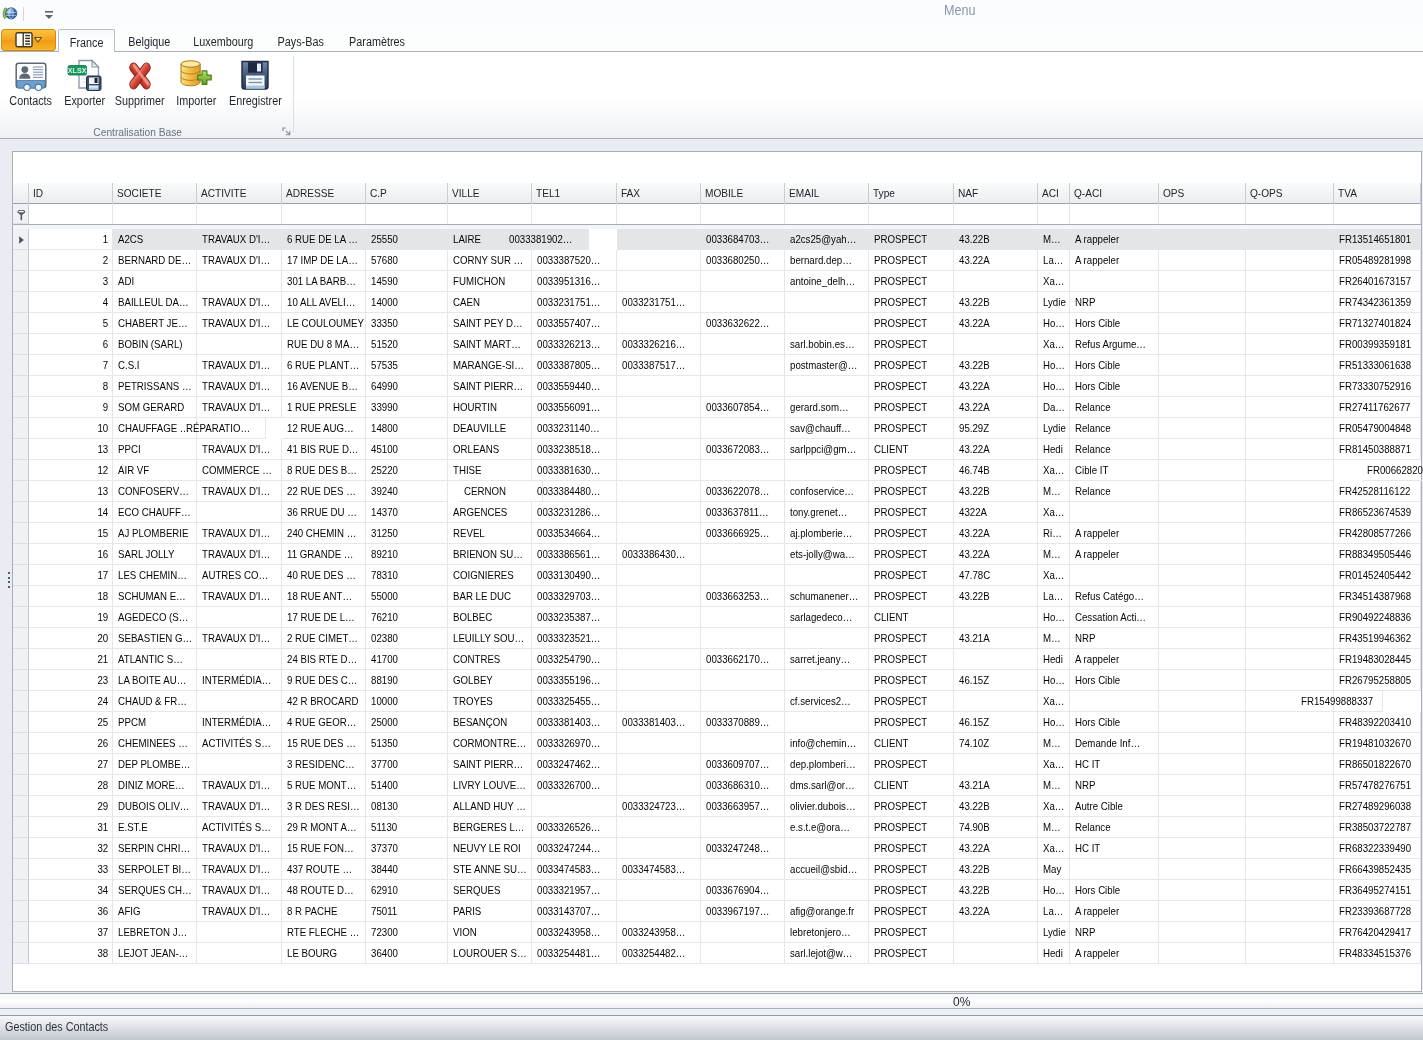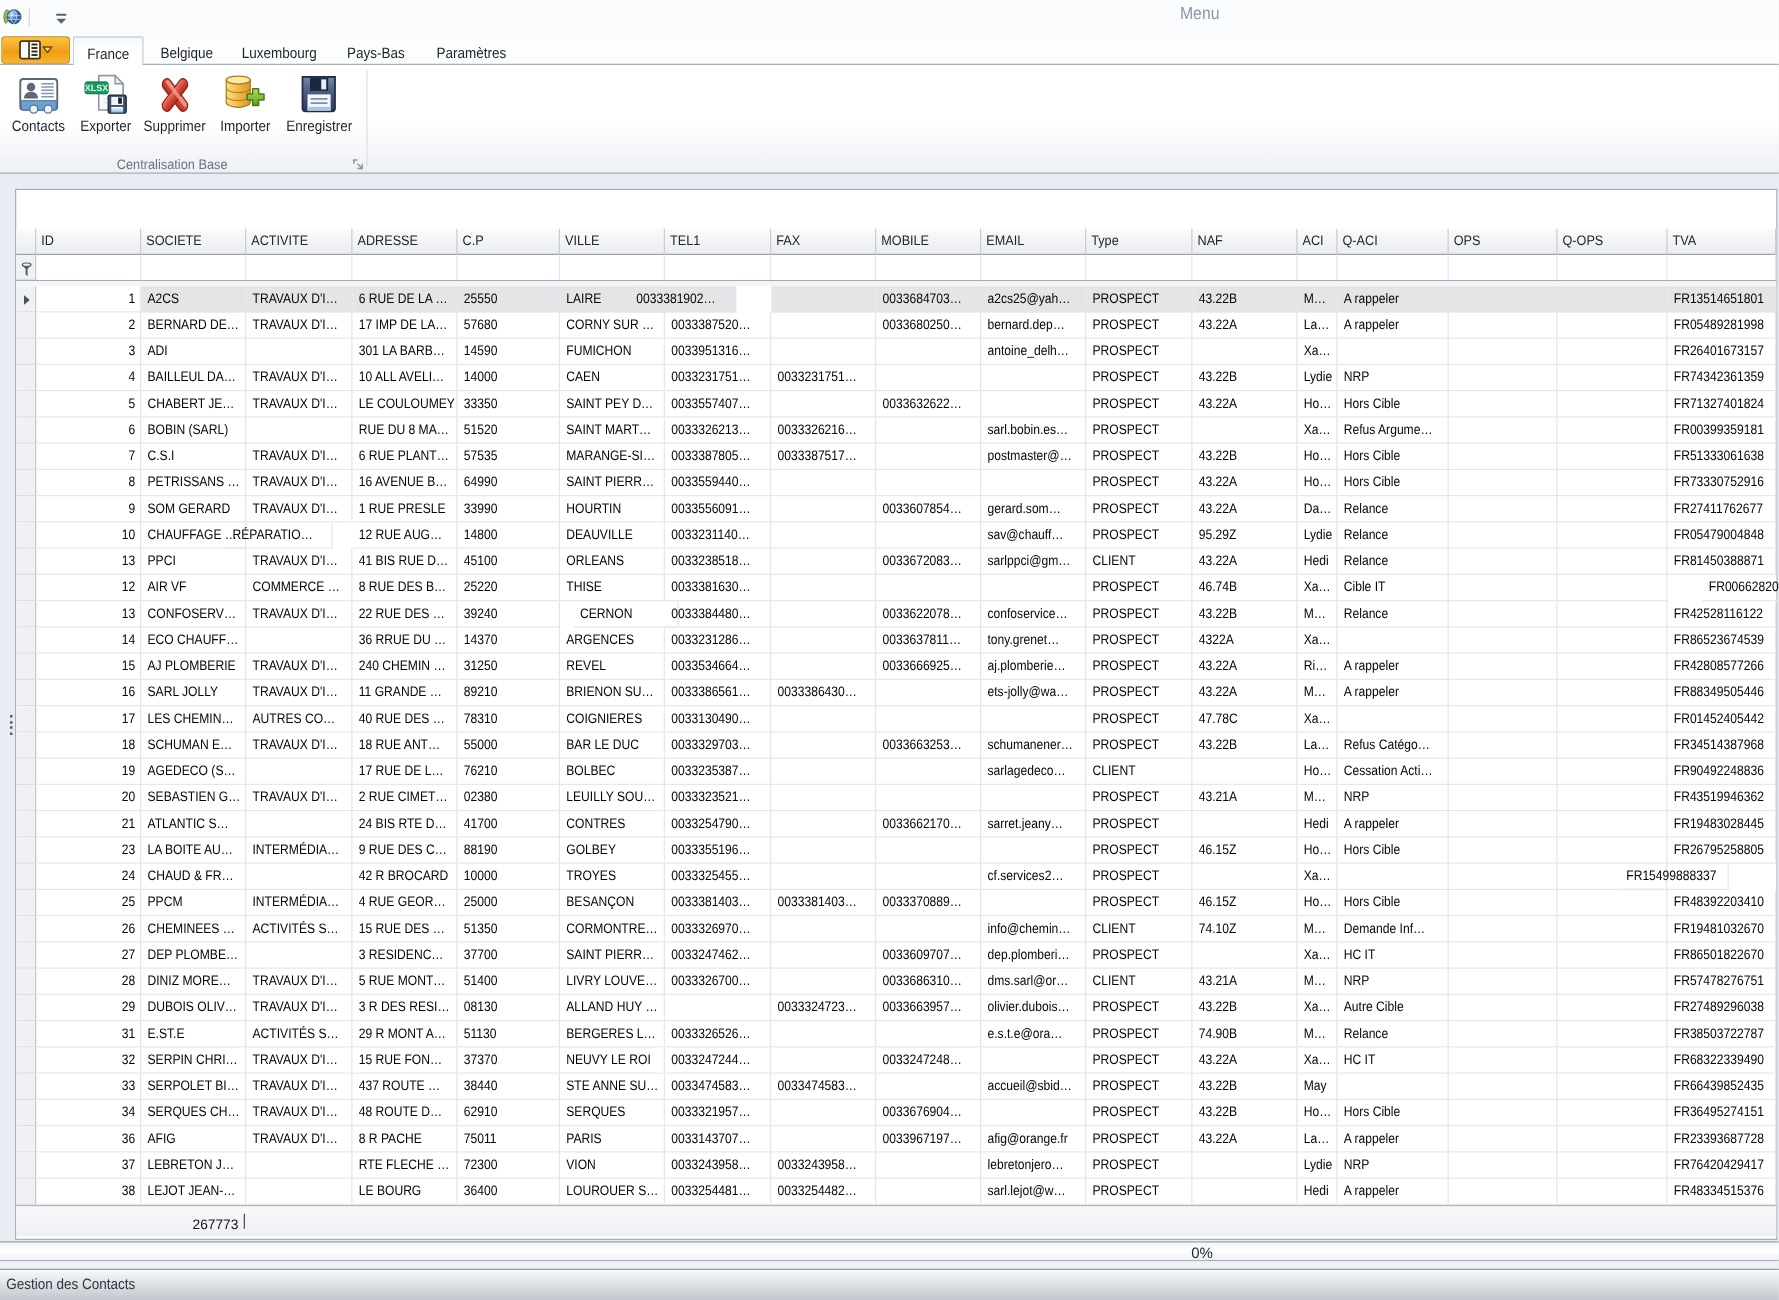--- a/index.html
+++ b/index.html
@@ -933,22 +933,18 @@
 <div class="a c" style="left:772px;width:84px"><span class="t">sarl.lejot@w…</span></div>
 <div class="a c" style="left:856px;width:85px"><span class="t">PROSPECT</span></div>
 <div class="a c" style="left:941px;width:84px"><span class="t"></span></div>
 <div class="a c" style="left:1025px;width:32px"><span class="t">Hedi</span></div>
 <div class="a c" style="left:1057px;width:89px"><span class="t">A rappeler</span></div>
 <div class="a c" style="left:1146px;width:87px"><span class="t"></span></div>
 <div class="a c" style="left:1233px;width:88px"><span class="t"></span></div>
 <div class="a c" style="left:1321px;width:87px"><span class="t">FR48334515376</span></div>
 </div>
 </div>
-<div class="a" id="footer">
-      <span id="fsum">267773</span>
-      <div id="fcaret"></div>
-    </div>
 </div>
 <div class="a" id="pstrip"></div>
 <div class="a" id="ppct">0%</div>
 <div class="a" id="gap2"></div>
 <div class="a" id="status">
     <span><i class="t9" style="font-style:normal;transform-origin:0 50%">Gestion des Contacts</i></span>
   </div>
 </body></html>

